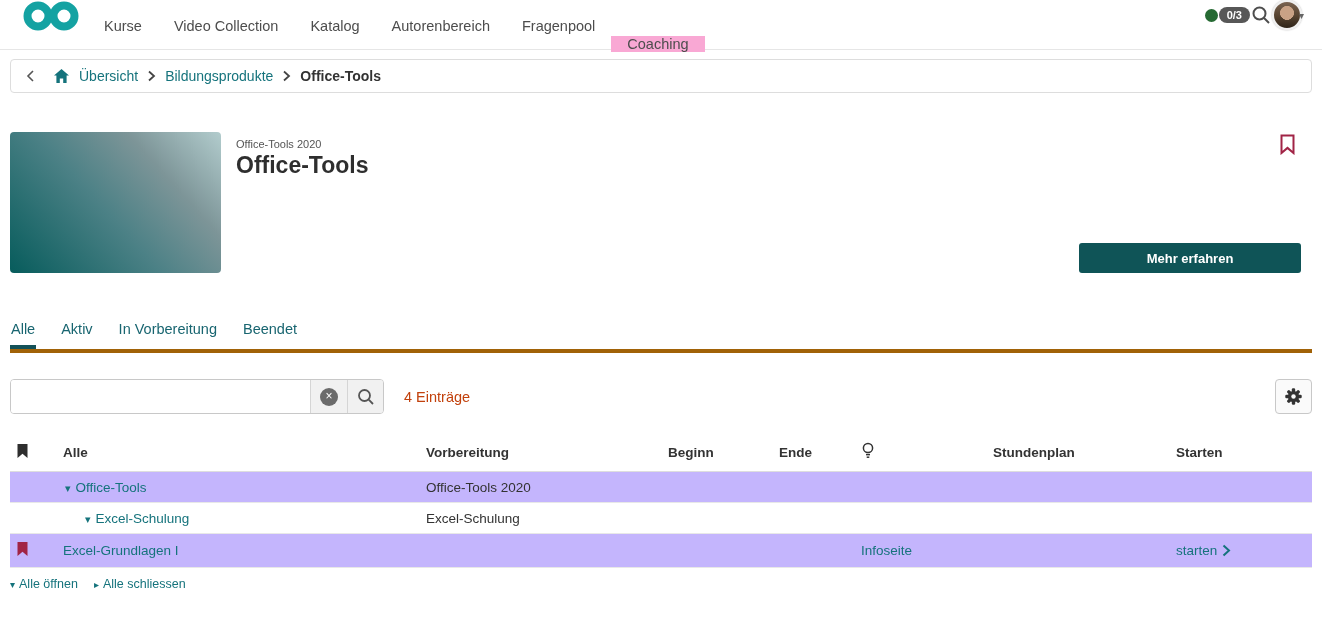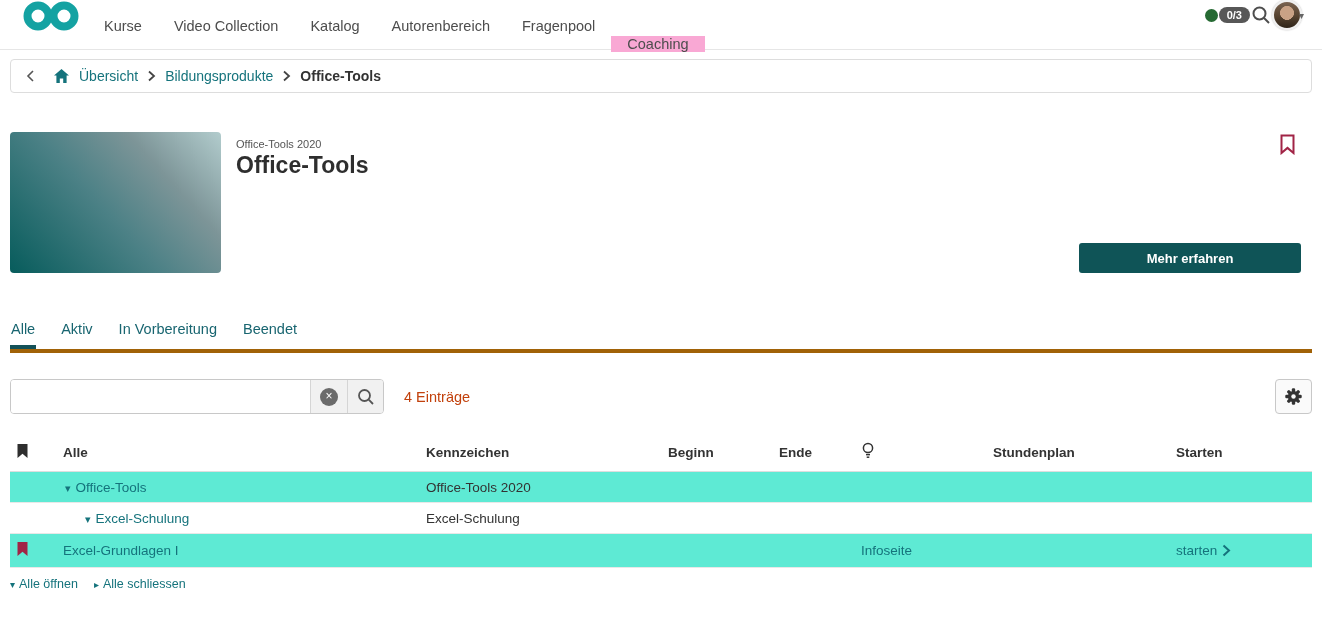--- a/index.html
+++ b/index.html
@@ -55,21 +55,21 @@
   .entries-count { margin-left:20px; font-size:14.5px; color:#c2410c; }
   .gear-btn { margin-left:auto; width:37px; height:35px; border:1px solid #c8c8c8; border-radius:4px; background:#fafafa;
     display:flex; align-items:center; justify-content:center; cursor:pointer; }
 
   
   table.grid { margin:23px 10px 0; width:1302px; border-collapse:collapse; font-size:13.5px; table-layout:fixed; }
   .grid th { text-align:left; font-weight:bold; color:#333; padding:5px 10px 8px; border-bottom:1px solid #dedede; }
   .grid th.c-bm { padding-left:6px; }
   .grid td { padding:7px 10px; border-bottom:1px solid #e8e8e8; height:31px; vertical-align:middle; white-space:nowrap; overflow:hidden; }
   .grid td.c-bm { padding-left:6px; }
-  .grid tr.shaded { background:#5eead4; }
+  .grid tr.shaded { background:#c4b5fd; }
   .row-caret { color:#15737c; font-size:11px; margin-right:5px; }
   .ind1 { display:inline-block; margin-left:2px; }
   .ind2 { display:inline-block; margin-left:22px; }
   .ind3 { display:inline-block; }
   .start-link { display:inline-flex; align-items:center; gap:5px; }
 
   
   .tree-footer { margin:9px 10px 0; display:flex; gap:16px; font-size:12.5px; }
   .tree-footer .link { display:inline-flex; align-items:center; gap:4px; }
   .tf-caret { font-size:10px; }
@@ -195,21 +195,21 @@
       <col style="width:146px">
   </colgroup>
   <thead>
     <tr>
       <th class="c-bm">
         <svg width="13" height="16" viewBox="0 0 13 16">
           <path d="M1.5 1 H11.5 V15 L6.5 10.8 L1.5 15 Z" fill="#2e2e2e"></path>
           </svg>
       </th>
       <th>Alle</th>
-      <th>Kennzeichen</th>
+      <th>Vorbereitung</th>
       <th>Beginn</th>
       <th>Ende</th>
       <th>
         <svg width="14" height="18" viewBox="0 0 14 18">
           <circle cx="7" cy="6" r="4.6" fill="none" stroke="#333" stroke-width="1.5"></circle>
           <line x1="5" y1="12.6" x2="9" y2="12.6" stroke="#333" stroke-width="1.5"></line>
           <line x1="5.7" y1="15.2" x2="8.3" y2="15.2" stroke="#333" stroke-width="1.5"></line>
         </svg>
       </th>
       <th>Stundenplan</th>

